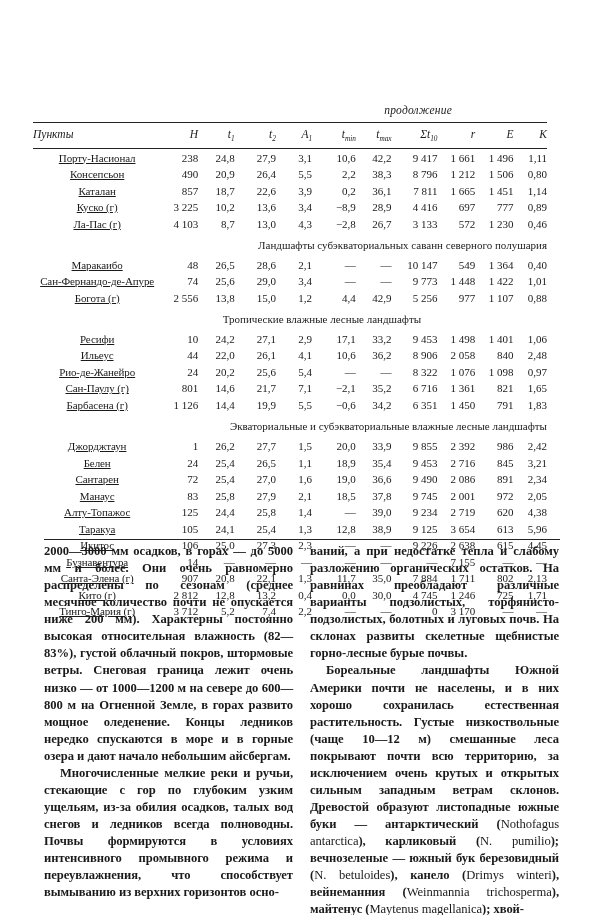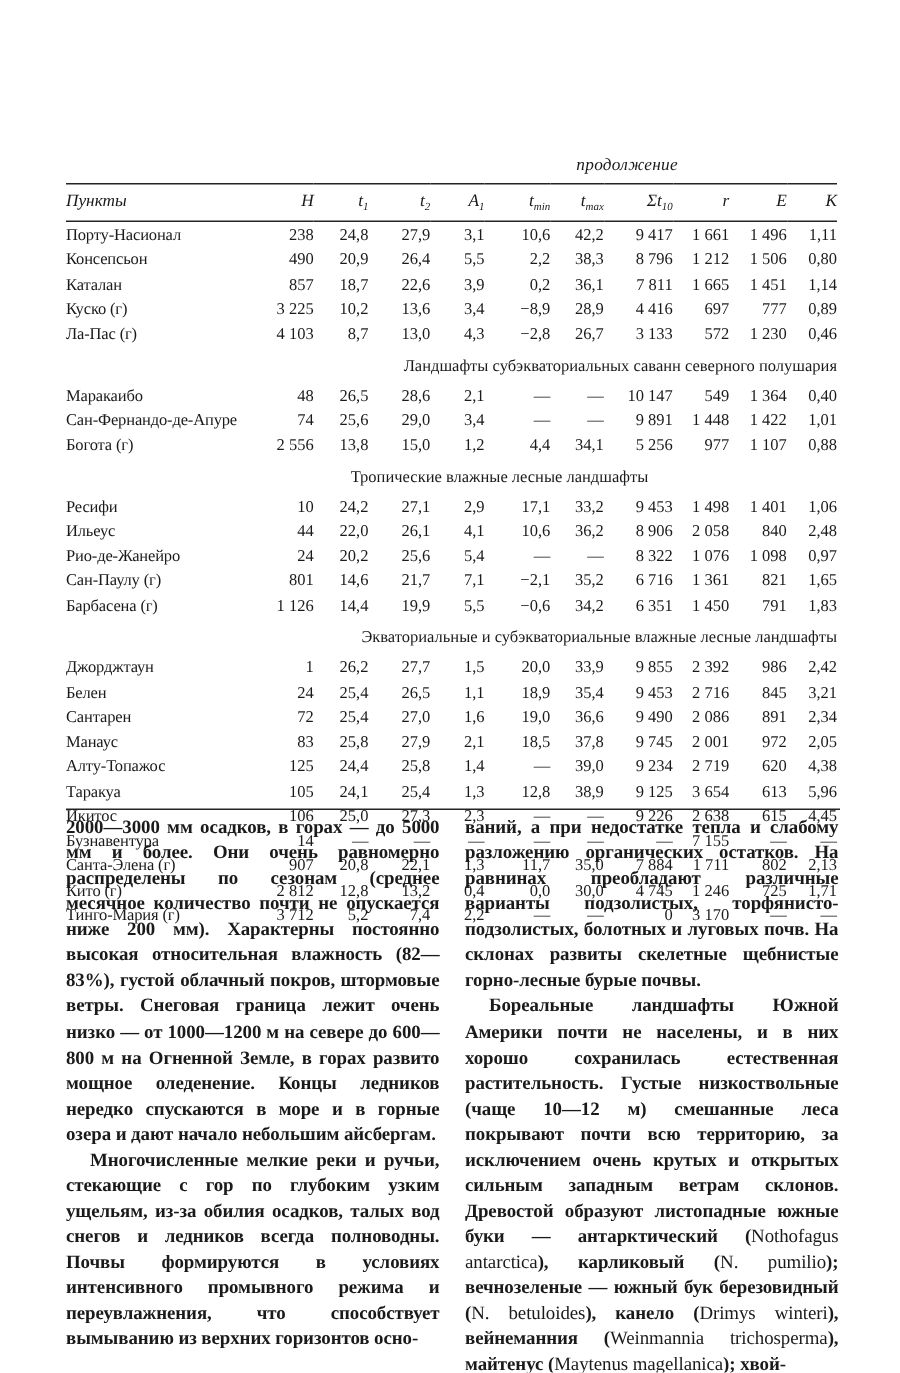--- a/index.html
+++ b/index.html
@@ -28,21 +28,21 @@
     right: 42px;
     top: 104px;
     font-style: italic;
     font-size: 11.5px;
     letter-spacing: 0.2px;
   }
 
   
   .tbl-wrap {
     position: absolute;
-    left: 44px;
+    left: 33px;
     top: 122px;
     width: 514px;
   }
   table.clim {
     border-collapse: collapse;
     width: 514px;
     font-size: 10.6px;
     line-height: 1.05;
   }
   table.clim td, table.clim th {
@@ -66,22 +66,23 @@
   }
   th sub, td sub { font-size: 7.3px; font-style: italic; }
 
   tbody tr.data td {
     padding: 2.6px 0 2.4px 0;
     text-align: right;
     white-space: nowrap;
     font-size: 11px;
   }
   tbody tr.data td.c-name {
-    text-align: left;
+    text-align: center;
     letter-spacing: -0.1px;
+    text-decoration: underline;
   }
   tbody tr.sect td {
     padding: 7px 0 6px 0;
     font-size: 11px;
     white-space: nowrap;
   }
   tbody tr.sect td.ctr { text-align: right; }
   tbody tr.sect td.idt { text-align: center; padding-left: 64px; }
 
   
@@ -253,33 +254,33 @@
             <td>0,40</td>
           </tr>
           <tr class="data">
             <td class="c-name">Сан-Фернандо-де-Апуре</td>
             <td>74</td>
             <td>25,6</td>
             <td>29,0</td>
             <td>3,4</td>
             <td>—</td>
             <td>—</td>
-            <td>9 891</td>
+            <td>9 773</td>
             <td>1 448</td>
             <td>1 422</td>
             <td>1,01</td>
           </tr>
           <tr class="data">
             <td class="c-name">Богота (г)</td>
             <td>2 556</td>
             <td>13,8</td>
             <td>15,0</td>
             <td>1,2</td>
             <td>4,4</td>
-            <td>34,1</td>
+            <td>42,9</td>
             <td>5 256</td>
             <td>977</td>
             <td>1 107</td>
             <td>0,88</td>
           </tr>
           <tr class="sect">
             <td colspan="11" class="idt">Тропические влажные лесные ландшафты</td>
           </tr>
           <tr class="data">
             <td class="c-name">Ресифи</td>

